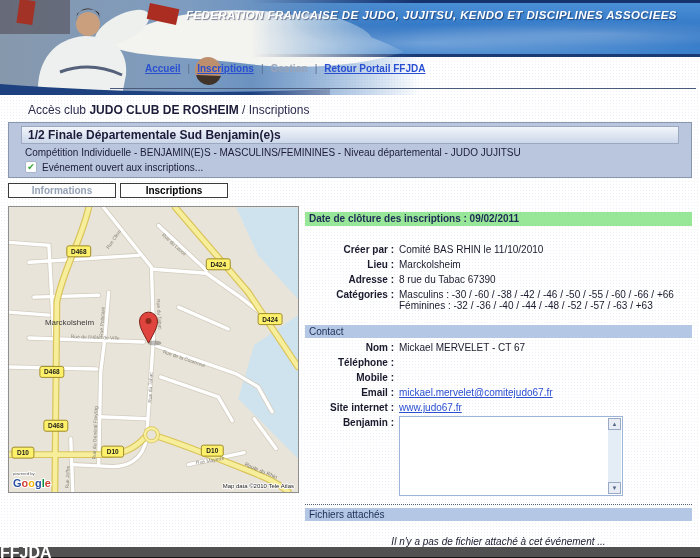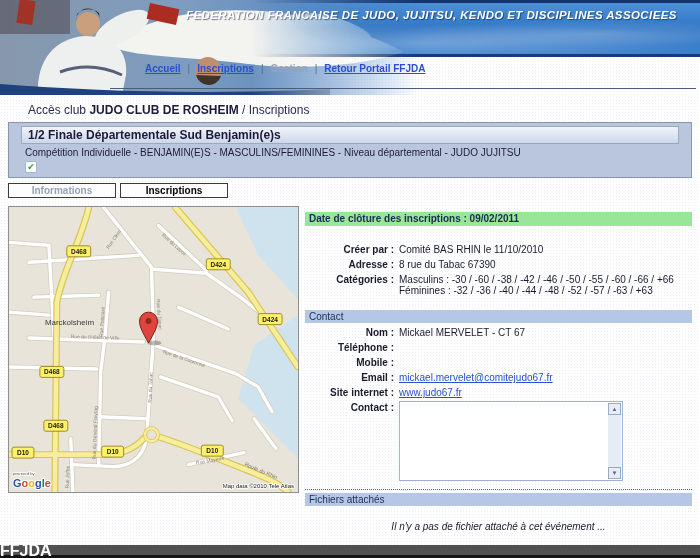--- a/index.html
+++ b/index.html
@@ -171,20 +171,21 @@
     <span>Accès club</span>
     <b>JUDO CLUB DE ROSHEIM</b>
     <span>/ Inscriptions</span>
   </div>
 
   <section class="event-box">
     <div class="event-title">1/2 Finale Départementale Sud Benjamin(e)s</div>
     <div class="event-sub">Compétition Individuelle - BENJAMIN(E)S - MASCULINS/FEMININES - Niveau départemental - JUDO JUJITSU</div>
     <div class="event-status">
       <span class="check-box">✔</span>
+      <span>Evénement ouvert aux inscriptions...</span>
     </div>
   </section>
 
   <div class="tabs">
     <button class="tab-btn off">Informations</button>
     <button class="tab-btn on">Inscriptions</button>
   </div>
 
   <div class="main">
 
@@ -328,20 +329,24 @@
     <div class="right-col">
       <div class="date-bar">Date de clôture des inscriptions  : 09/02/2011</div>
 
       <table class="kv details-table">
         <tbody>
             <tr>
           <td class="lbl">Créer par :</td>
           <td class="val">Comité BAS RHIN le 11/10/2010</td>
         </tr>
         <tr>
+          <td class="lbl">Lieu :</td>
+          <td class="val">Marckolsheim</td>
+        </tr>
+        <tr>
           <td class="lbl">Adresse :</td>
           <td class="val">8 rue du Tabac 67390</td>
         </tr>
         <tr>
           <td class="lbl">Catégories :</td>
           <td class="val">
             <div>Masculins : -30 / -60 / -38 / -42 / -46 / -50 / -55 / -60 / -66 / +66</div>
             <div>Féminines : -32 / -36 / -40 / -44 / -48 / -52 / -57 / -63 / +63</div>
           </td>
         </tr>
@@ -366,21 +371,21 @@
         </tr>
         <tr>
           <td class="lbl">Email :</td>
           <td class="val"><a class="mail-link">mickael.mervelet@comitejudo67.fr</a></td>
         </tr>
         <tr>
           <td class="lbl">Site internet :</td>
           <td class="val"><a class="mail-link">www.judo67.fr</a></td>
         </tr>
         <tr>
-          <td class="lbl">Contact :</td>
+          <td class="lbl">Benjamin :</td>
           <td class="val">
             <div class="fake-textarea">
               <span></span>
               <div class="fake-scrollbar">
                 <div class="sb-btn sb-up">▲</div>
                 <div class="sb-btn sb-dn">▼</div>
               </div>
             </div>
           </td>
         </tr>

